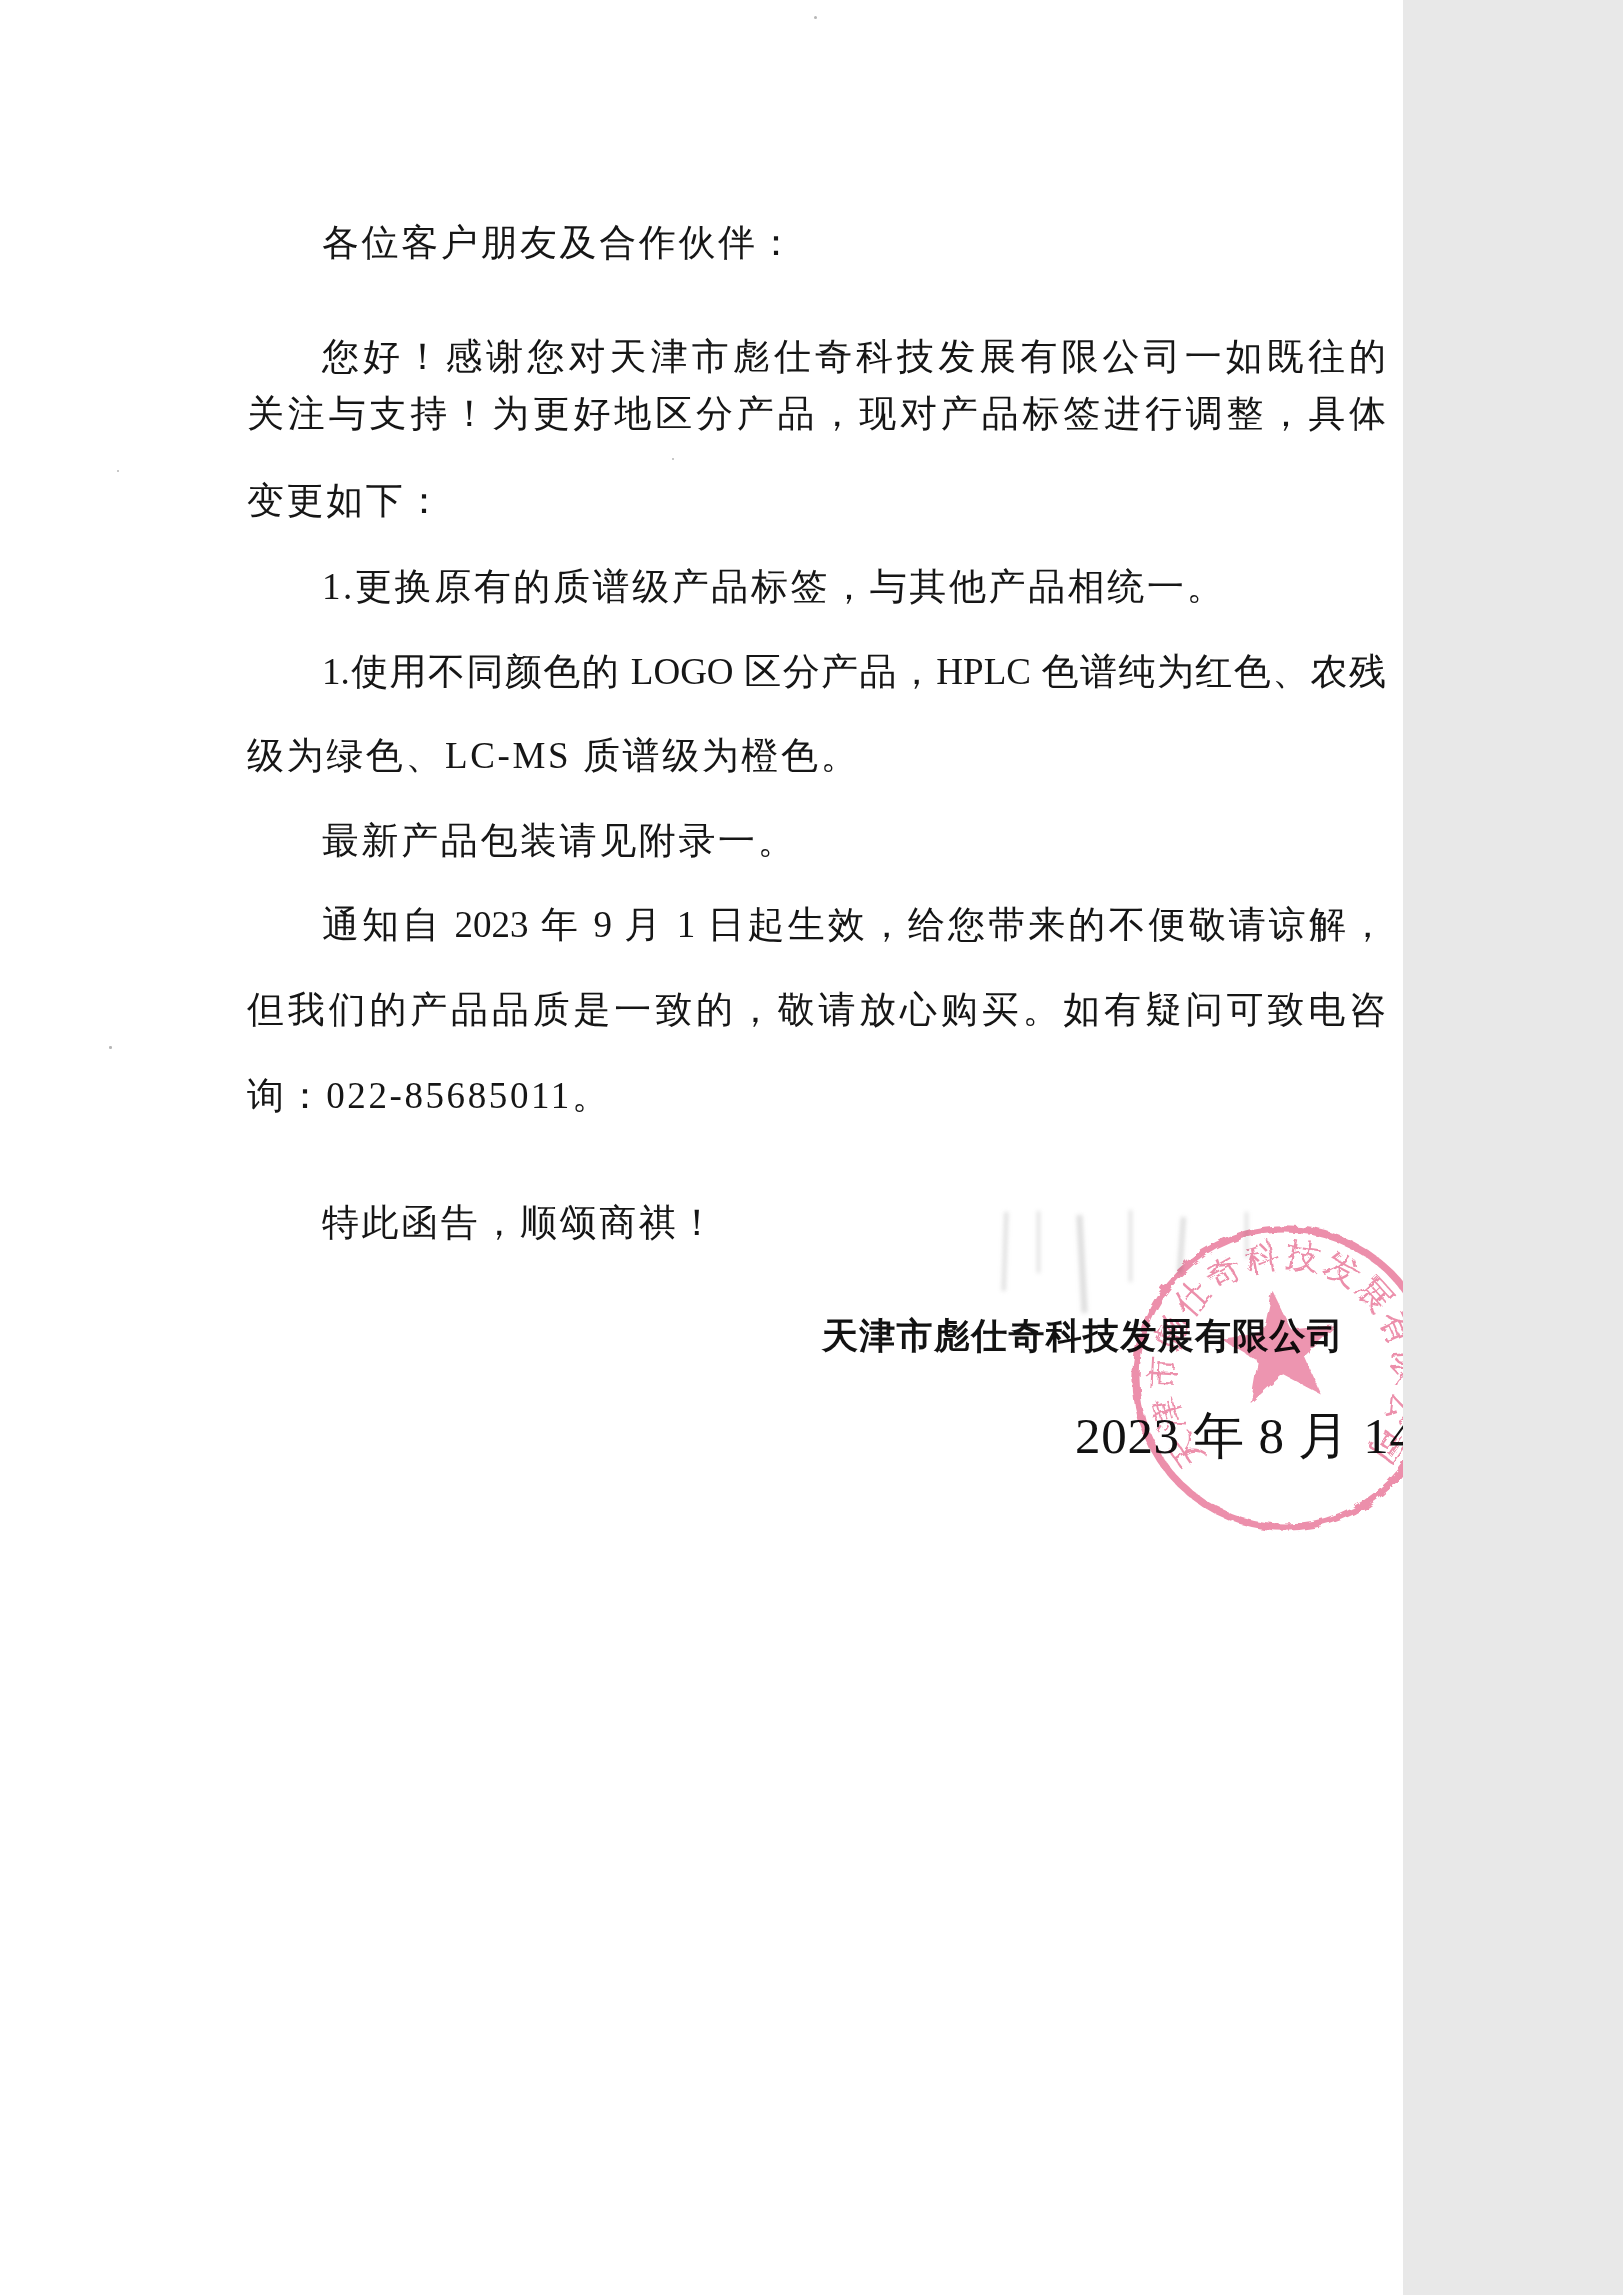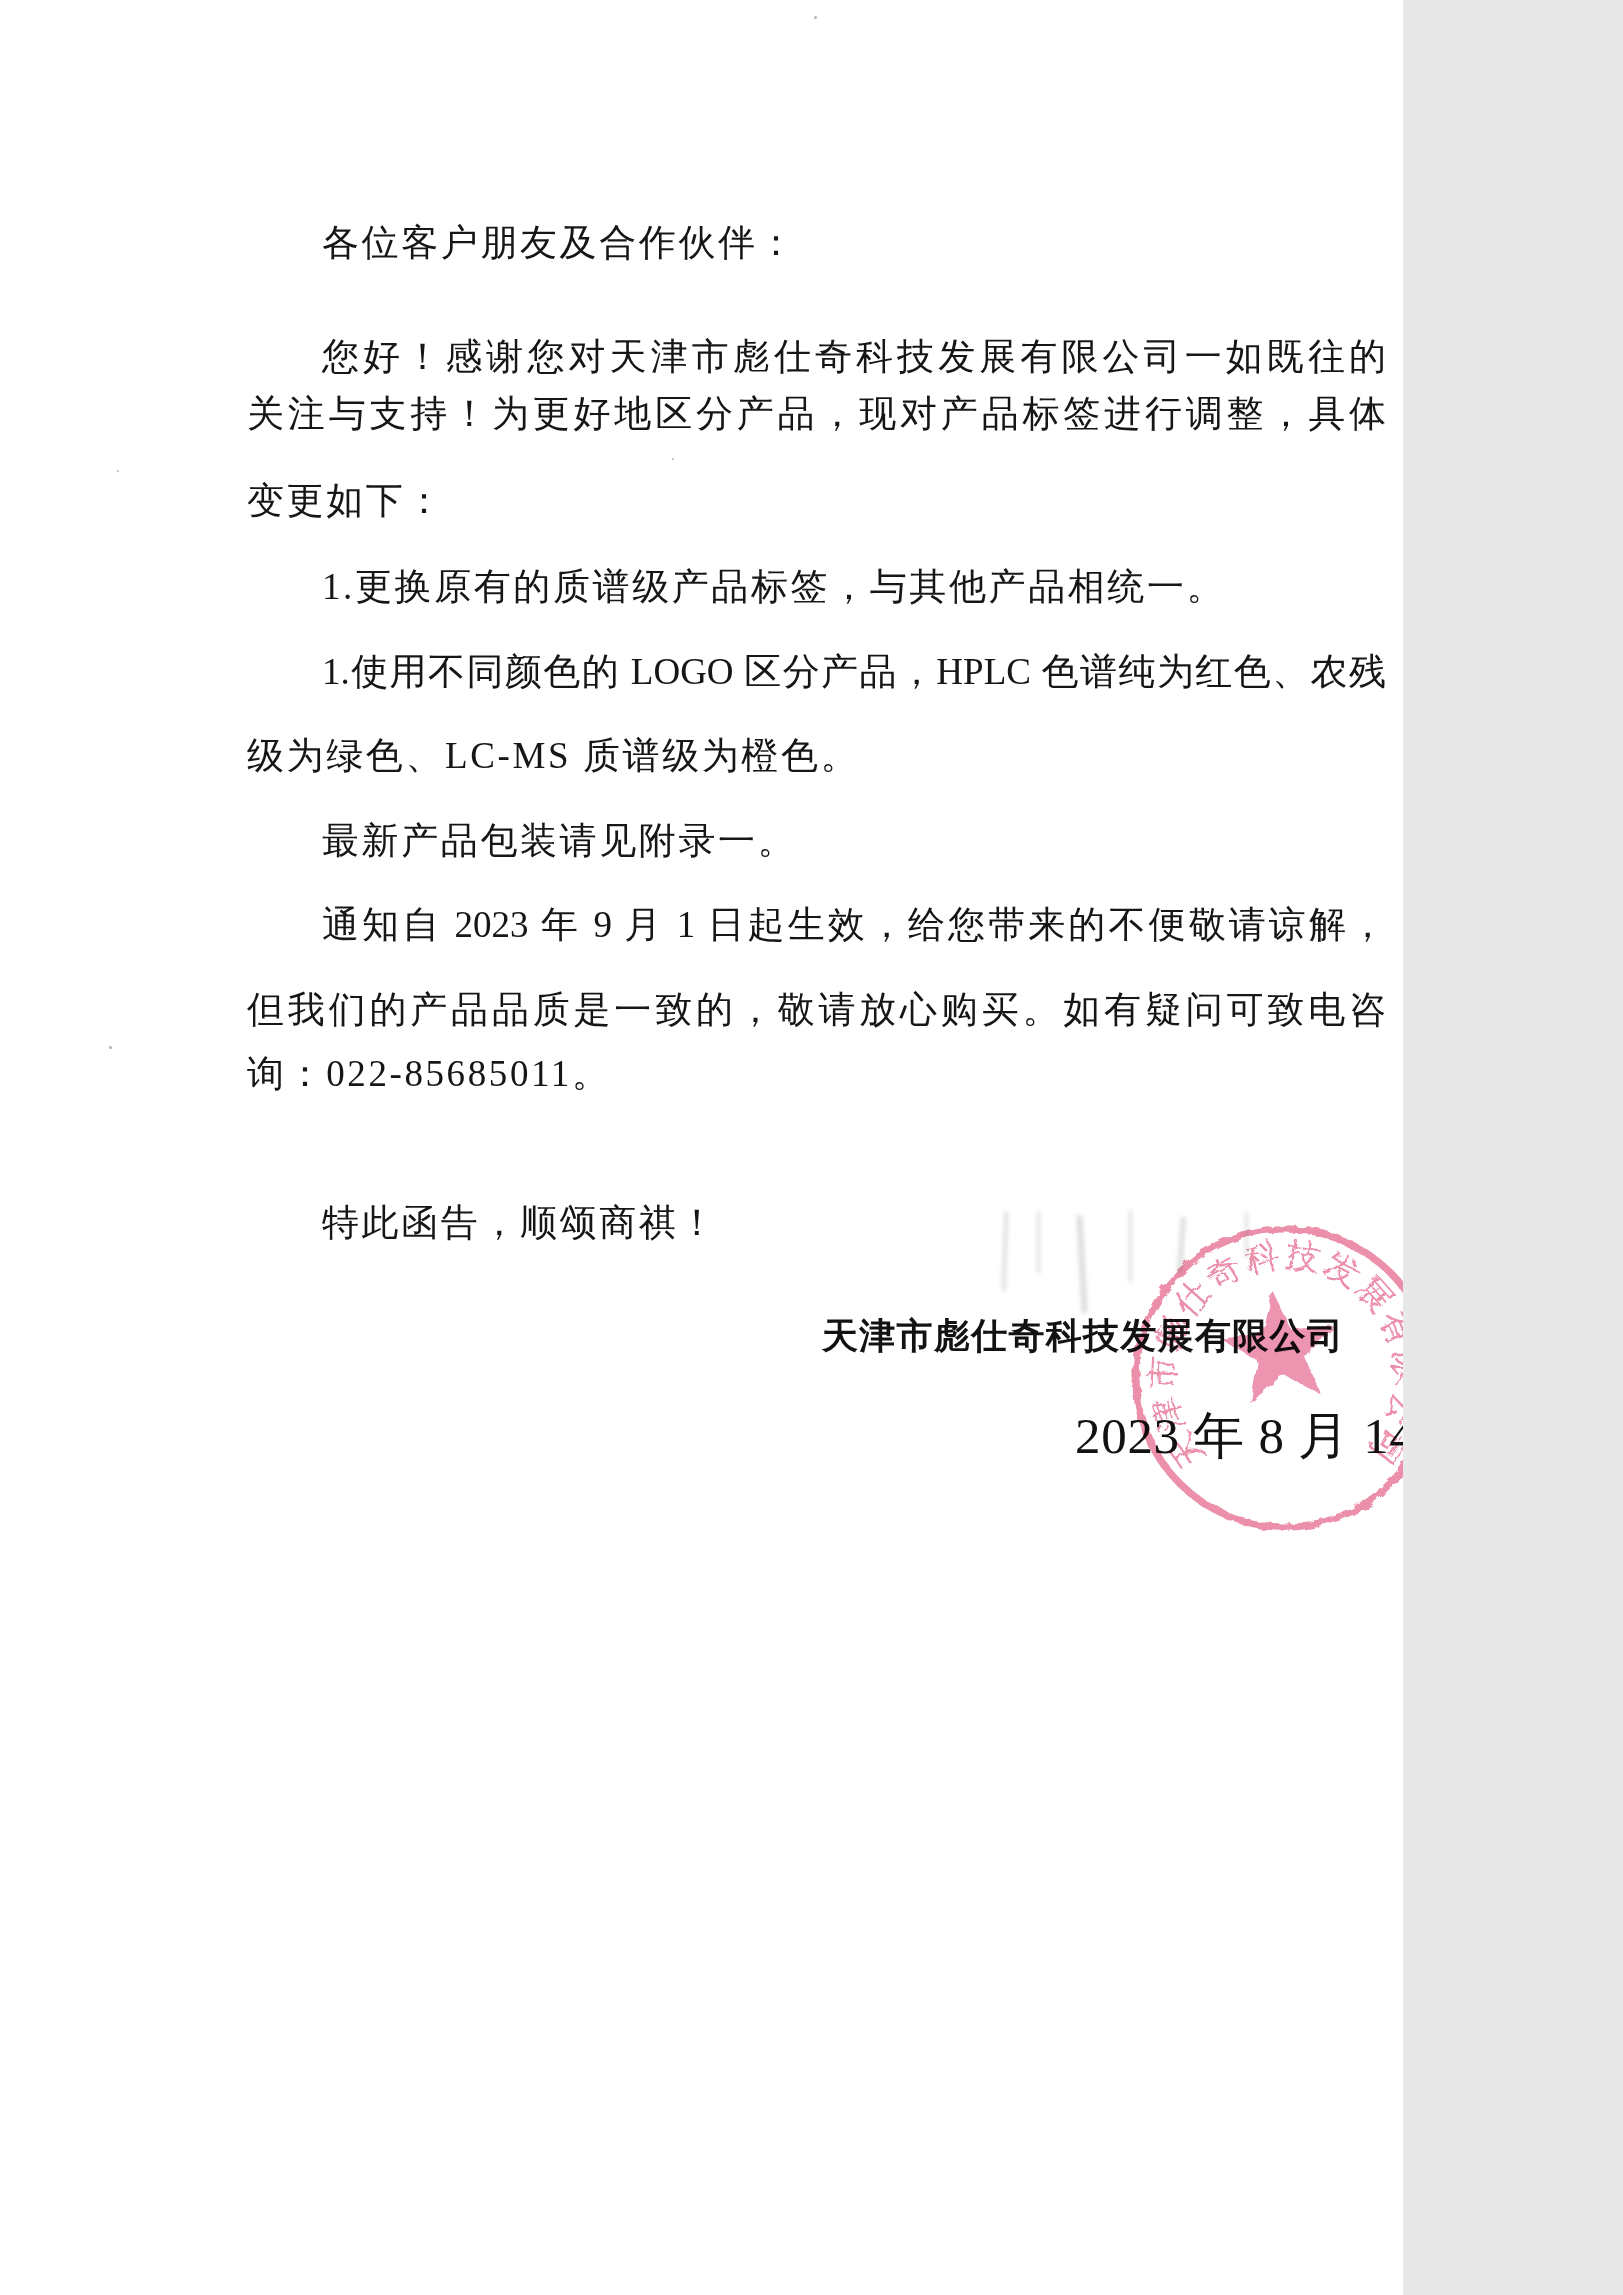--- a/index.html
+++ b/index.html
@@ -79,21 +79,21 @@
     <div class="line" style="top:220px;  left:322px;">各位客户朋友及合作伙伴：</div>
     <div class="line full" style="top:305px;  left:322px; width:1064px;margin-top:29px;">您好！感谢您对天津市彪仕奇科技发展有限公司一如既往的</div>
     <div class="line full" style="top:391px;  left:247px; width:1139px;">关注与支持！为更好地区分产品，现对产品标签进行调整，具体</div>
     <div class="line" style="top:478px;  left:247px;">变更如下：</div>
     <div class="line" style="top:564px;  left:322px;">1.更换原有的质谱级产品标签，与其他产品相统一。</div>
     <div class="line full" style="top:649px;  left:322px; width:1064px;">1.使用不同颜色的 LOGO 区分产品，HPLC 色谱纯为红色、农残</div>
     <div class="line" style="top:733px; left:247px;">级为绿色、LC-MS 质谱级为橙色。</div>
     <div class="line" style="top:818px; left:322px;">最新产品包装请见附录一。</div>
     <div class="line full" style="top:902px; left:322px; width:1064px;">通知自 2023 年 9 月 1 日起生效，给您带来的不便敬请谅解，</div>
     <div class="line full" style="top:987px; left:247px; width:1139px;">但我们的产品品质是一致的，敬请放心购买。如有疑问可致电咨</div>
-    <div class="line" style="top:1051px; left:247px;">询：022-85685011。</div>
+    <div class="line" style="top:1073px; left:247px;">询：022-85685011。</div>
     <div class="line" style="top:1200px; left:322px;">特此函告，顺颂商祺！</div>
   </div>
 
   <div class="streak" style="left:1003px; top:1212px; width:3.9px;  height:79px; transform:rotate(2deg);"></div>
   <div class="streak" style="left:1037px; top:1211px; width:2.6px;  height:62px;"></div>
   <div class="streak" style="left:1079px; top:1215px; width:5.9px;  height:98px; transform:rotate(-3deg);"></div>
   <div class="streak" style="left:1129px; top:1210px; width:3.3px;  height:72px;"></div>
   <div class="streak" style="left:1179px; top:1217px; width:4.6px;  height:56px; transform:rotate(4deg);"></div>
   <div class="streak" style="left:1245px; top:1212px; width:2.6px;  height:46px;"></div>
 

